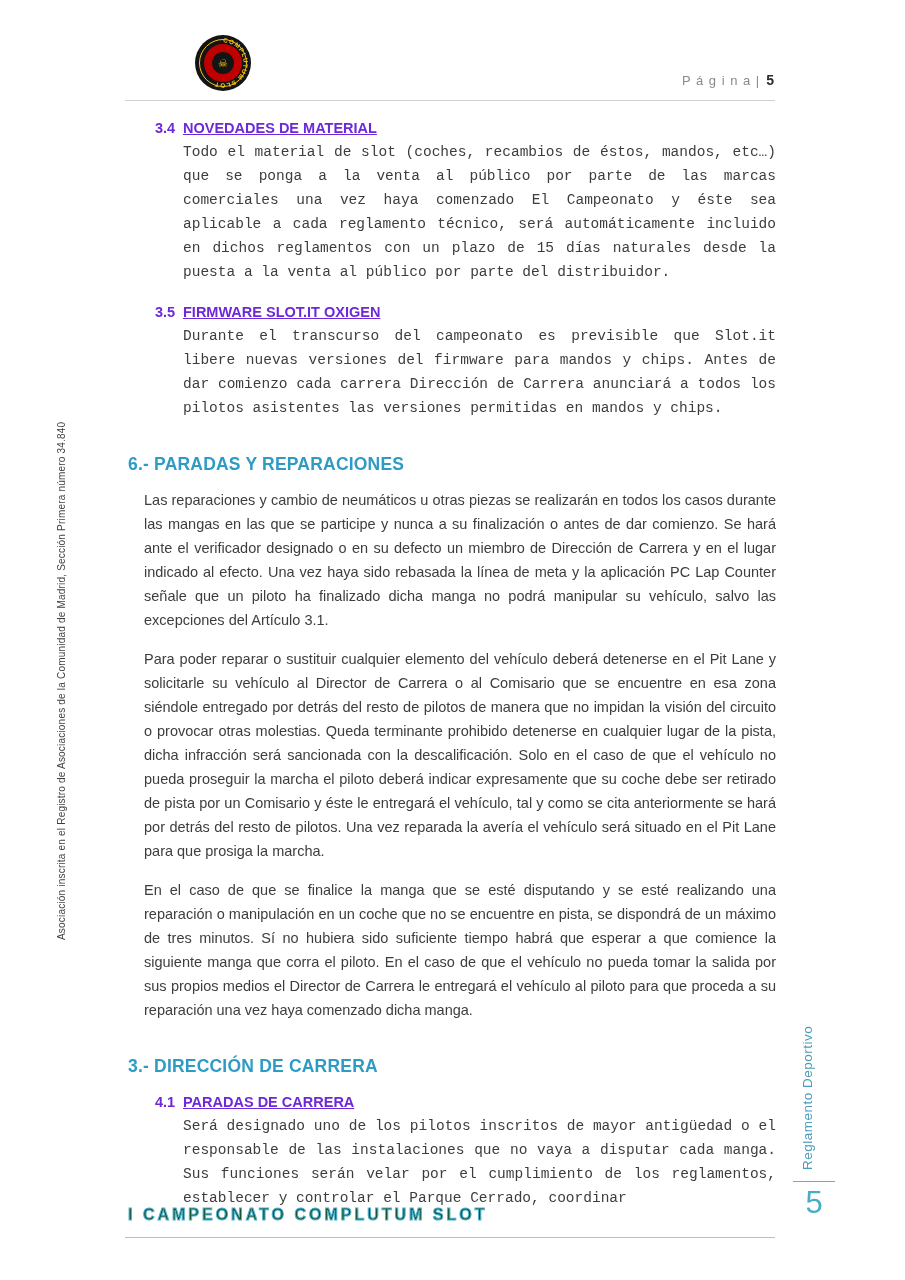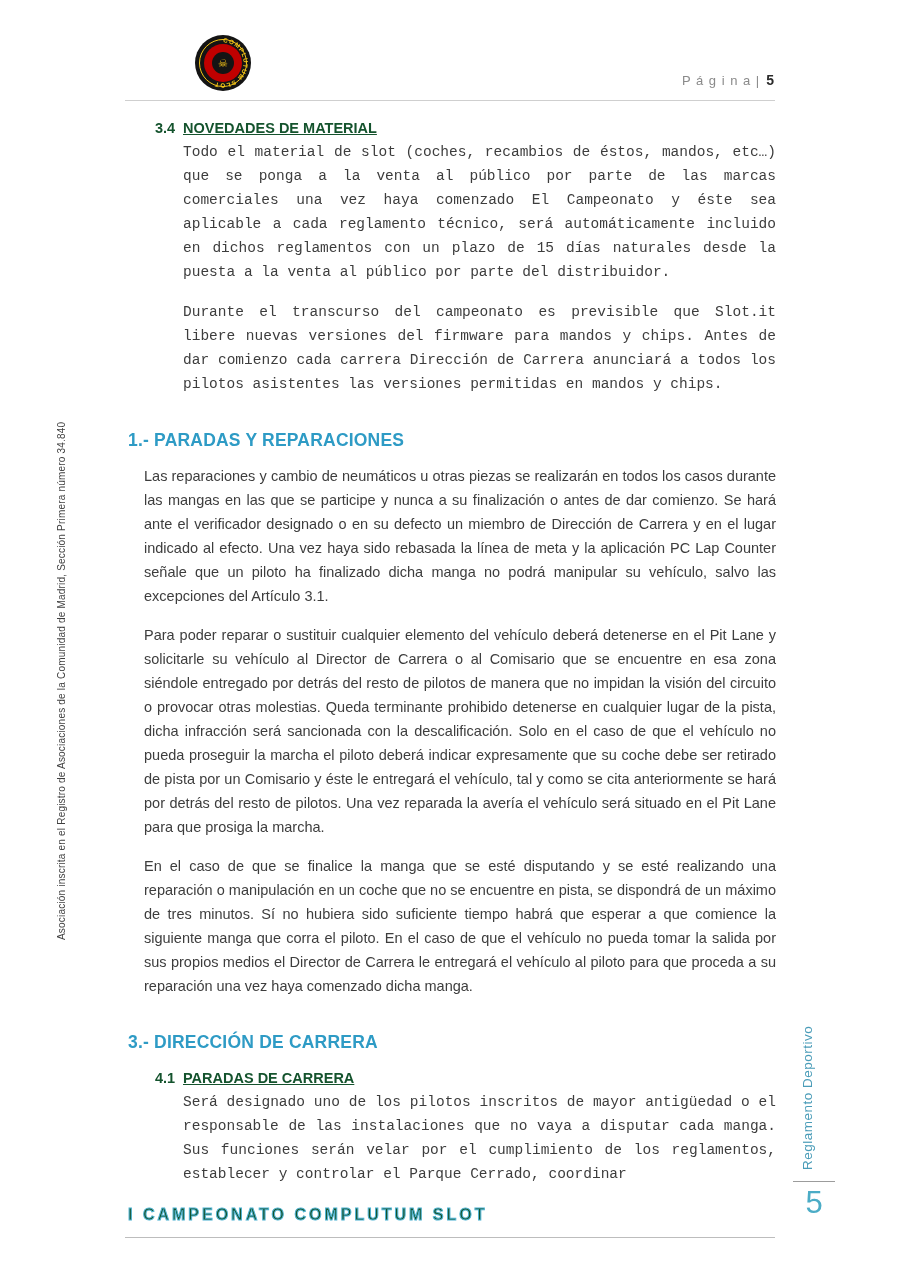--- a/index.html
+++ b/index.html
@@ -88,21 +88,21 @@
     left: 128px;
     top: 116px;
     width: 648px;
     color: #3d3d3d;
     font-size: 14.5px;
     line-height: 24px;
   }
   .sub-head {
     margin: 0;
     font-weight: bold;
-    color: #14532d;
+    color: #6d28d9;
   }
   .sub-head .num {
     display: inline-block;
     width: 28px;
     margin-left: 27px;
   }
   .sub-head .sub-title { text-decoration: underline; }
   .sub-body {
     margin: 0 0 16px 55px;
     text-align: justify;
@@ -165,23 +165,26 @@
   <div class="side-right-text">Reglamento Deportivo</div>
   <div class="side-page-num">5</div>
 
   <div class="content">
 
     <p class="sub-head">
       <span class="num">3.4</span><span class="sub-title">NOVEDADES DE MATERIAL</span>
     </p>
     <p class="sub-body">Todo el material de slot (coches, recambios de éstos, mandos, etc…) que se ponga a la venta al público por parte de las marcas comerciales una vez haya comenzado El Campeonato y éste sea aplicable a cada reglamento técnico, será automáticamente incluido en dichos reglamentos con un plazo de 15 días naturales desde la puesta a la venta al público por parte del distribuidor.</p>
 
+    <p class="sub-head">
+      <span class="num">3.5</span><span class="sub-title">FIRMWARE SLOT.IT OXIGEN</span>
+    </p>
     <p class="sub-body">Durante el transcurso del campeonato es previsible que Slot.it libere nuevas versiones del firmware para mandos y chips. Antes de dar comienzo cada carrera Dirección de Carrera anunciará a todos los pilotos asistentes las versiones permitidas en mandos y chips.</p>
 
-    <h1 class="h1">1.- PARADAS Y REPARACIONES</h1>
+    <h1 class="h1">6.- PARADAS Y REPARACIONES</h1>
     <p class="para">Las reparaciones y cambio de neumáticos u otras piezas se realizarán en todos los casos durante las mangas en las que se participe y nunca a su finalización o antes de dar comienzo. Se hará ante el verificador designado o en su defecto un miembro de Dirección de Carrera y en el lugar indicado al efecto. Una vez haya sido rebasada la línea de meta y la aplicación PC Lap Counter señale que un piloto ha finalizado dicha manga no podrá manipular su vehículo, salvo las excepciones del Artículo 3.1.</p>
     <p class="para">Para poder reparar o sustituir cualquier elemento del vehículo deberá detenerse en el Pit Lane y solicitarle su vehículo al Director de Carrera o al Comisario que se encuentre en esa zona siéndole entregado por detrás del resto de pilotos de manera que no impidan la visión del circuito o provocar otras molestias. Queda terminante prohibido detenerse en cualquier lugar de la pista, dicha infracción será sancionada con la descalificación. Solo en el caso de que el vehículo no pueda proseguir la marcha el piloto deberá indicar expresamente que su coche debe ser retirado de pista por un Comisario y éste le entregará el vehículo, tal y como se cita anteriormente se hará por detrás del resto de pilotos. Una vez reparada la avería el vehículo será situado en el Pit Lane para que prosiga la marcha.</p>
     <p class="para">En el caso de que se finalice la manga que se esté disputando y se esté realizando una reparación o manipulación en un coche que no se encuentre en pista, se dispondrá de un máximo de tres minutos. Sí no hubiera sido suficiente tiempo habrá que esperar a que comience la siguiente manga que corra el piloto. En el caso de que el vehículo no pueda tomar la salida por sus propios medios el Director de Carrera le entregará el vehículo al piloto para que proceda a su reparación una vez haya comenzado dicha manga.</p>
 
     <h1 class="h1">3.- DIRECCIÓN DE CARRERA</h1>
     <p class="sub-head">
       <span class="num">4.1</span><span class="sub-title">PARADAS DE CARRERA</span>
     </p>
     <p class="sub-body">Será designado uno de los pilotos inscritos de mayor antigüedad o el responsable de las instalaciones que no vaya a disputar cada manga. Sus funciones serán velar por el cumplimiento de los reglamentos, establecer y controlar el Parque Cerrado, coordinar</p>
 

